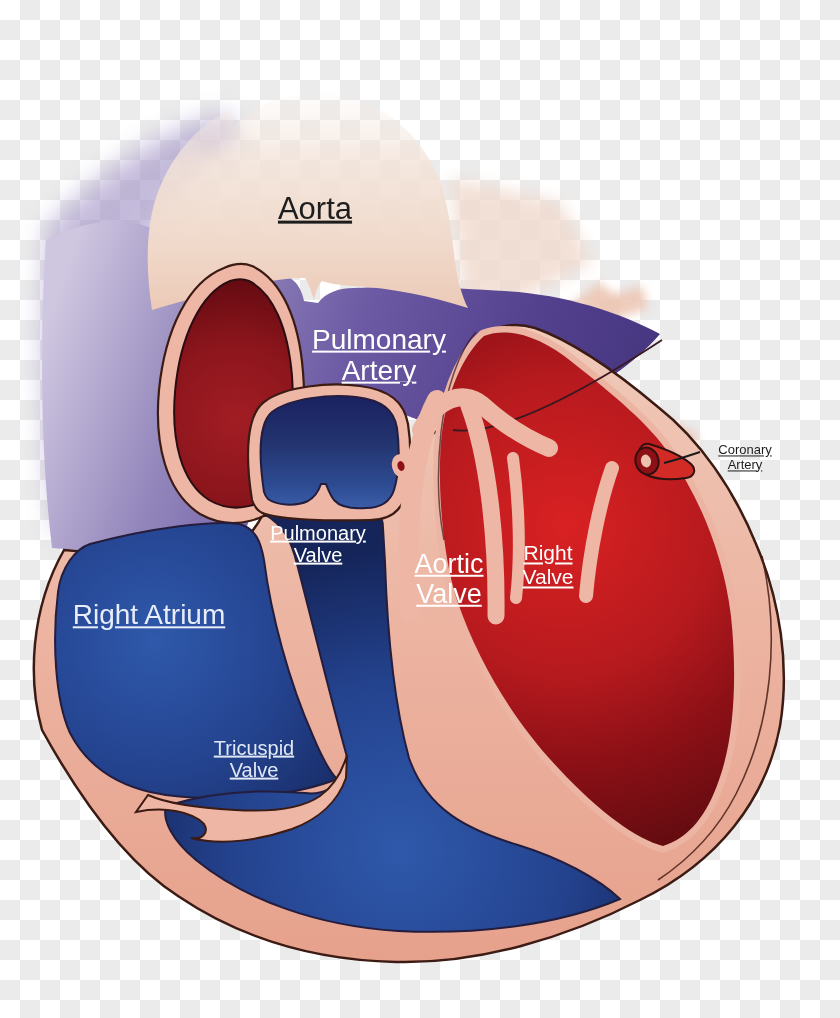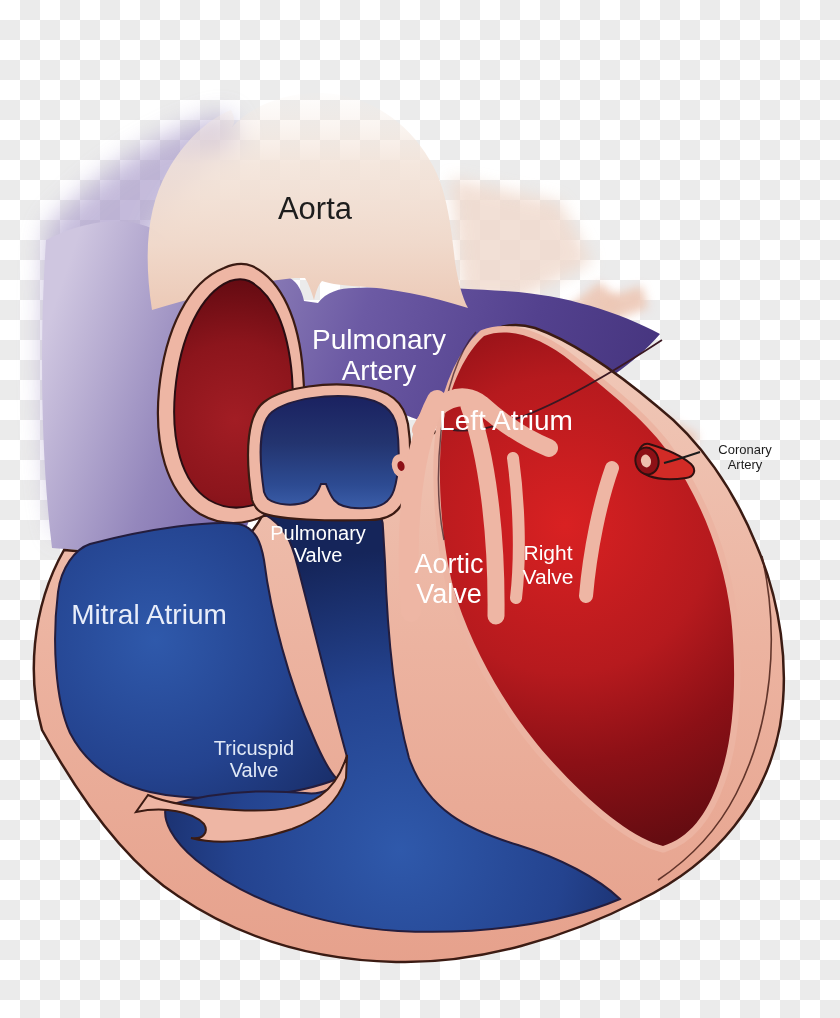--- a/index.html
+++ b/index.html
@@ -7,21 +7,21 @@
     position:relative;width:840px;height:1018px;overflow:hidden;
     background-color:#ffffff;
     background-image:conic-gradient(#ebebeb 25%, #ffffff 25% 50%, #ebebeb 50% 75%, #ffffff 75%);
     background-size:40px 40px;
     font-family:"Liberation Sans",sans-serif;
   }
   .stage svg{position:absolute;left:0;top:0;}
   .lbl{
     position:absolute;transform:translate(-50%,-50%);
     text-align:center;white-space:pre-line;line-height:1.12;
-    color:#ffffff;pointer-events:none;
+    color:#ffffff;pointer-events:none;text-decoration:underline;
   }
   .lbl-aorta{left:315px;top:209px;font-size:31px;color:#1d1d1d;}
   .lbl-pa{left:379px;top:355px;font-size:28px;}
   .lbl-la{left:506px;top:421px;font-size:28px;}
   .lbl-ca{left:745px;top:458px;font-size:13px;color:#1d1d1d;}
   .lbl-pv{left:318px;top:544px;font-size:20px;}
   .lbl-av{left:449px;top:579px;font-size:27px;}
   .lbl-mv{left:548px;top:565px;font-size:21px;}
   .lbl-ra{left:149px;top:615px;font-size:28px;color:#e8edf9;}
   .lbl-tv{left:254px;top:759px;font-size:20px;color:#e0e8f6;}
@@ -135,26 +135,25 @@
   <ellipse cx="646" cy="461" rx="5" ry="6.5" fill="#eec0ae" transform="rotate(-14 646 461)"></ellipse>
 
   <path fill="none" stroke="#4a2018" stroke-width="1.6" opacity="0.85" d="M 762,556 C 780,636 772,724 736,794 C 717,831 688,860 658,880"></path>
 
   <path fill="none" stroke="#1b1b1b" stroke-width="2" d="M 700,452 C 688,456 676,460 664,463"></path>
 </svg>
 
 <div class="lbl lbl-aorta">Aorta</div>
 <div class="lbl lbl-pa">Pulmonary
 Artery</div>
-<div class="lbl lbl-la">Left Atrium</div>
 <div class="lbl lbl-ca">Coronary
 Artery</div>
 <div class="lbl lbl-pv">Pulmonary
 Valve</div>
 <div class="lbl lbl-av">Aortic
 Valve</div>
 <div class="lbl lbl-mv">Right
 Valve</div>
-<div class="lbl lbl-ra">Mitral Atrium</div>
+<div class="lbl lbl-ra">Right Atrium</div>
 <div class="lbl lbl-tv">Tricuspid
 Valve</div>
 
 </div>
 
 </body></html>

